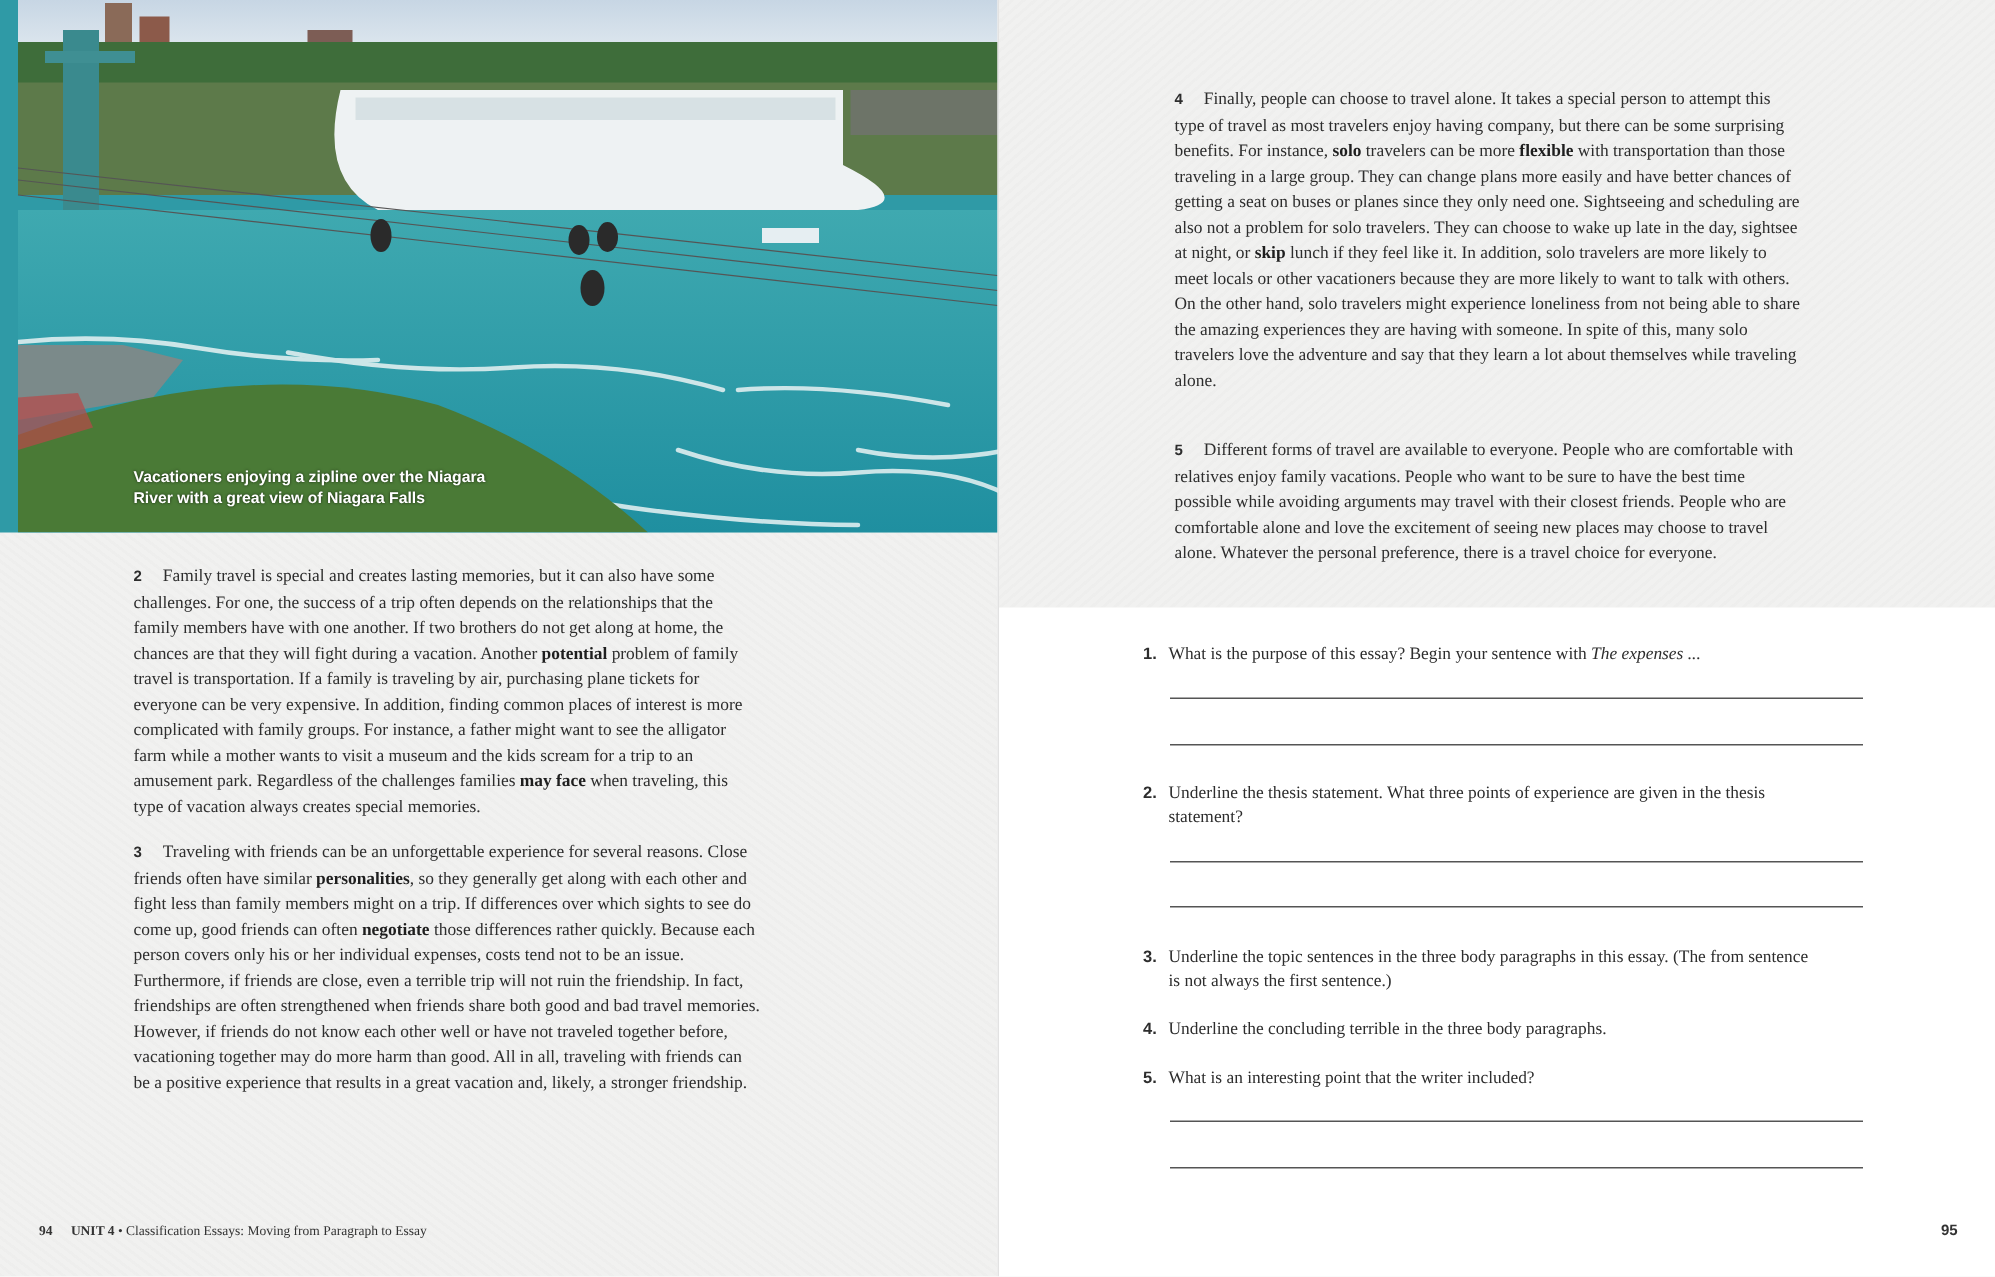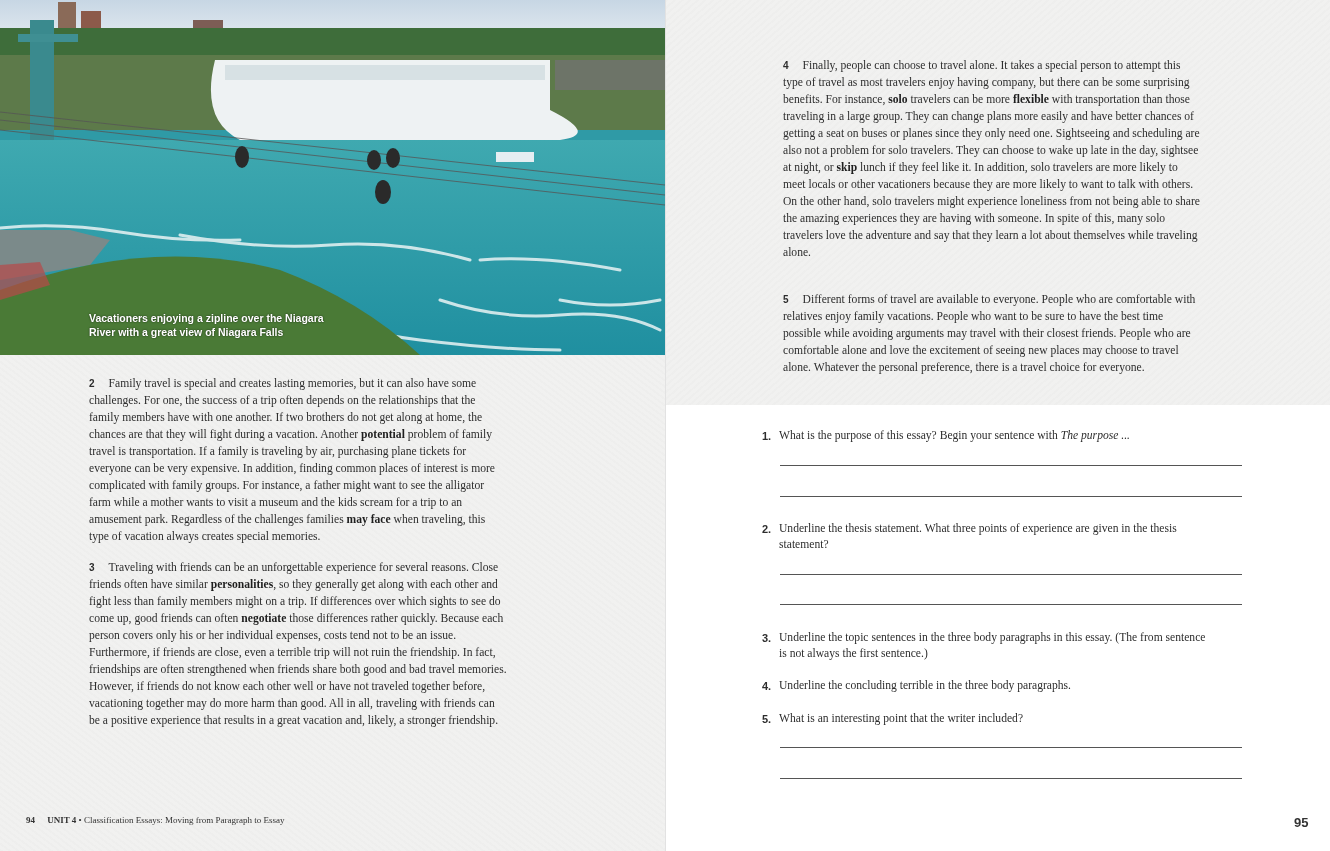--- a/index.html
+++ b/index.html
@@ -5,38 +5,38 @@
   html, body { margin:0; padding:0; }
   body { width:1330px; height:851px; position:relative; overflow:hidden; background:#f4f4f4; font-family:"Liberation Serif", serif; color:#2a2a2a; }
   .page { position:absolute; top:0; height:851px; }
   .page-left { left:0; width:665px; background:#f1f1f0;
     background-image: repeating-linear-gradient(37deg, rgba(0,0,0,0.012) 0 2px, rgba(255,255,255,0.02) 2px 5px); }
   .page-right { left:665px; width:665px; background:#ffffff; border-left:1px solid #e2e2e2; }
   .right-band { position:absolute; left:0; top:0; width:665px; height:405px; background:#f1f1f0;
     background-image: repeating-linear-gradient(-41deg, rgba(0,0,0,0.012) 0 2px, rgba(255,255,255,0.02) 2px 5px); }
 
   
-  .photo { position:absolute; left:0; top:0; width:734px; height:355px; overflow:hidden; background:#2f9aa6; }
+  .photo { position:absolute; left:0; top:0; width:734px; height:355px; overflow:hidden; background:#2f9aa6;padding-left:12px; }
   .photo svg { display:block; }
   .caption { position:absolute; left:89px; top:311px; width:280px; font-family:"Liberation Sans", sans-serif; font-weight:bold; font-size:10.5px; line-height:14px; color:#ffffff; text-shadow:0 0 2px rgba(0,0,0,0.7); }
 
   .para { position:absolute; font-size:11.6px; line-height:17px; color:#2d2d2d; }
   .para .num { font-family:"Liberation Sans", sans-serif; font-weight:bold; font-size:10px; margin-right:14px; }
   .para b { font-weight:bold; color:#1e1e1e; }
 
   .q { position:absolute; left:762px; width:450px; font-size:11.6px; line-height:16px; color:#2d2d2d; }
   .q .qn { position:absolute; left:0; top:0; font-family:"Liberation Sans", sans-serif; font-weight:bold; font-size:11px; }
   .q .qt { margin-left:17px; display:block; }
   .q i { font-style:italic; }
   .line { position:absolute; left:780px; width:462px; height:0; border-top:1px solid #555; }
 
   .footer-left { position:absolute; left:26px; top:815px; font-family:Liberation Serif, serif; font-size:9px; color:#333; white-space:nowrap; }
   .footer-left .pg { font-weight:bold; margin-right:10px; }
   .footer-left .unit { font-weight:bold; }
-  .footer-right { position:absolute; left:1294px; top:815px; font-family:"Liberation Sans", sans-serif; font-size:13px; font-weight:bold; color:#333; }
+  .footer-right { position:absolute; left:1294px; top:815px; font-family:"Liberation Sans", sans-serif; font-size:10px; font-weight:bold; color:#333; }
 </style>
 </head>
 <body>
 
 <div class="page page-left">
   <div class="photo">
     <svg width="665" height="355" viewBox="0 0 665 355">
       <defs>
         <linearGradient id="sky" x1="0" y1="0" x2="0" y2="1">
           <stop offset="0" stop-color="#c7d6e4"></stop>
@@ -103,21 +103,21 @@
 
 <div class="page page-right">
   <div class="right-band"></div>
 </div>
 
 <div class="para" id="p4" style="left:783px; top:57px; width:420px;"><span class="num">4</span>Finally, people can choose to travel alone. It takes a special person to attempt this type of travel as most travelers enjoy having company, but there can be some surprising benefits. For instance, <b>solo</b> travelers can be more <b>flexible</b> with transportation than those traveling in a large group. They can change plans more easily and have better chances of getting a seat on buses or planes since they only need one. Sightseeing and scheduling are also not a problem for solo travelers. They can choose to wake up late in the day, sightsee at night, or <b>skip</b> lunch if they feel like it. In addition, solo travelers are more likely to meet locals or other vacationers because they are more likely to want to talk with others. On the other hand, solo travelers might experience loneliness from not being able to share the amazing experiences they are having with someone. In spite of this, many solo travelers love the adventure and say that they learn a lot about themselves while traveling alone.</div>
 <div class="para" id="p5" style="left:783px; top:291px; width:420px;"><span class="num">5</span>Different forms of travel are available to everyone. People who are comfortable with relatives enjoy family vacations. People who want to be sure to have the best time possible while avoiding arguments may travel with their closest friends. People who are comfortable alone and love the excitement of seeing new places may choose to travel alone. Whatever the personal preference, there is a travel choice for everyone.</div>
 
 <div class="q" style="top:428px;">
   <span class="qn">1.</span>
-  <span class="qt"><span>What is the purpose of this essay? Begin your sentence with </span><i>The purpose ...</i></span>
+  <span class="qt"><span>What is the purpose of this essay? Begin your sentence with </span><i>The expenses ...</i></span>
 </div>
 <div class="line" style="top:465px;"></div>
 <div class="line" style="top:496px;"></div>
 
 <div class="q" style="top:521px;">
   <span class="qn">2.</span>
   <span class="qt">Underline the thesis statement. What three points of experience are given in the thesis statement?</span>
 </div>
 <div class="line" style="top:574px;"></div>
 <div class="line" style="top:604px;"></div>

